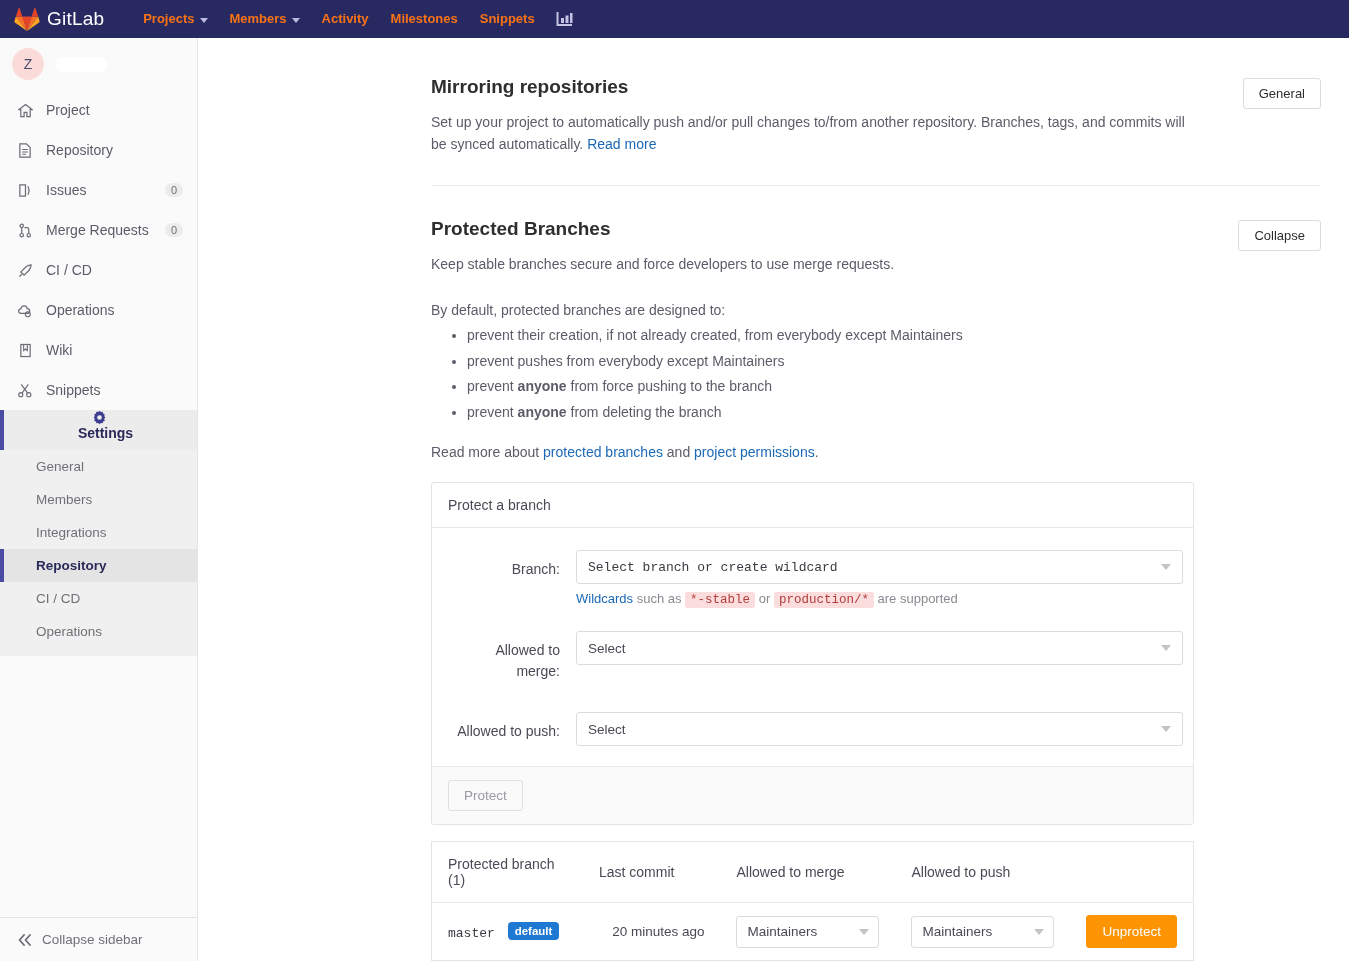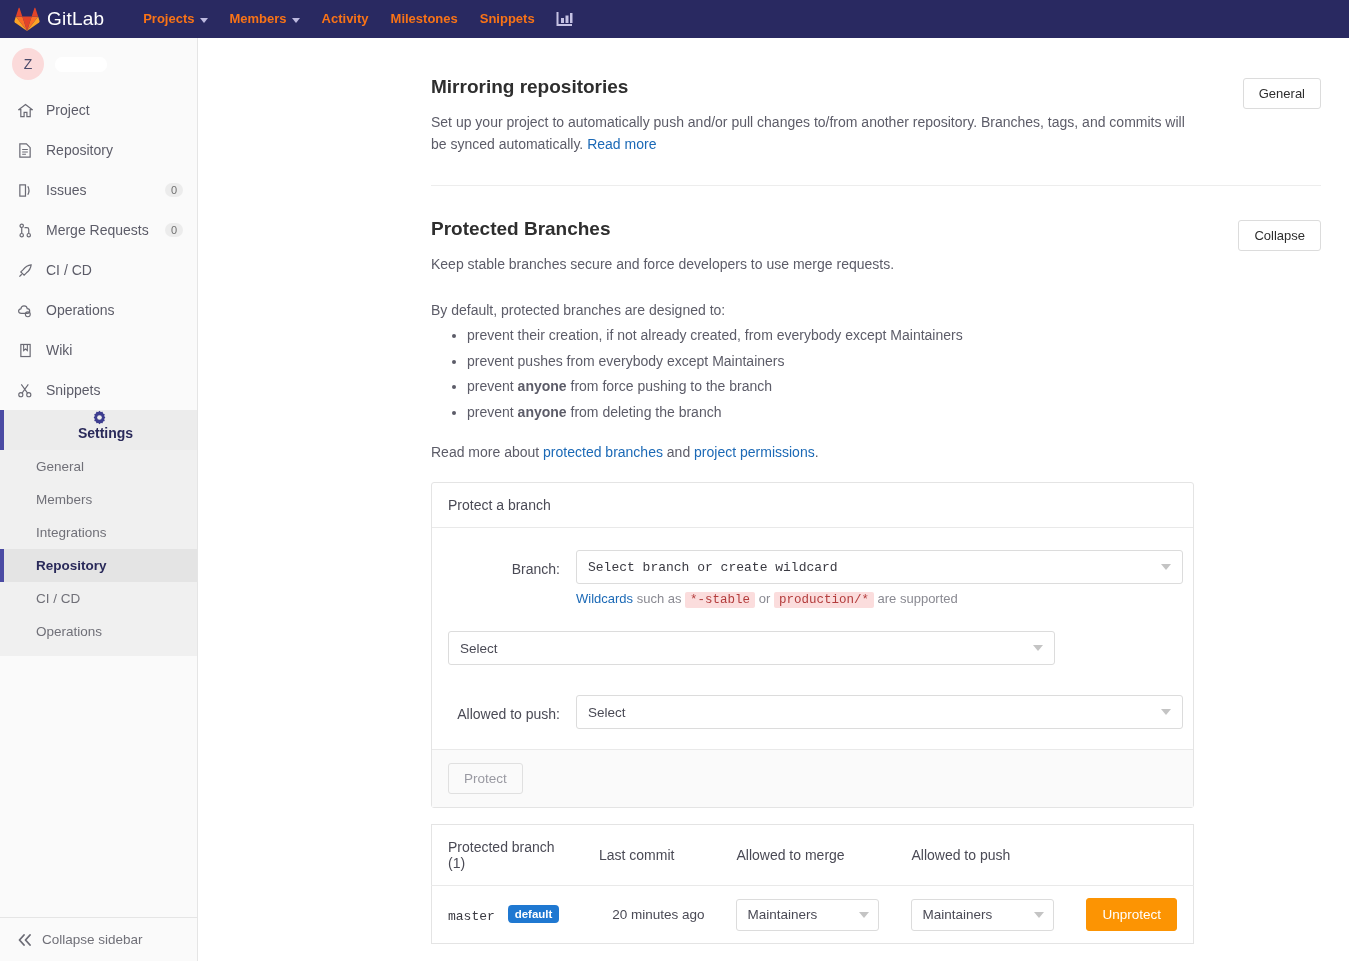--- a/index.html
+++ b/index.html
@@ -435,20 +435,21 @@
             <div class="fctrl">
               <div class="sel mono">
                 <span>Select branch or create wildcard</span>
                 <i class="chev"></i>
               </div>
               <div class="hint"><a class="lnk">Wildcards</a><span> such as </span><code class="wc">*-stable</code><span> or </span><code class="wc">production/*</code><span> are supported</span></div>
             </div>
           </div>
 
           <div class="frow" style="margin-top:24px;">
+            <div class="flabel" style="width:128px;">Allowed to merge:</div>
             <div class="fctrl">
               <div class="sel">
                 <span>Select</span>
                 <i class="chev"></i>
               </div>
             </div>
           </div>
 
           <div class="frow" style="margin-top:30px;">
             <div class="flabel">Allowed to push:</div>

